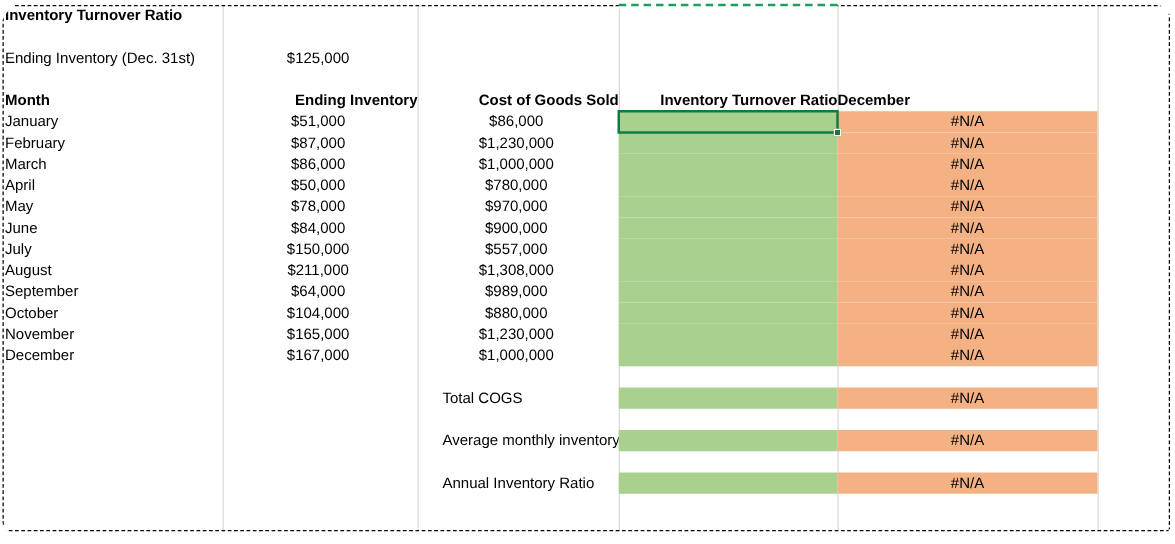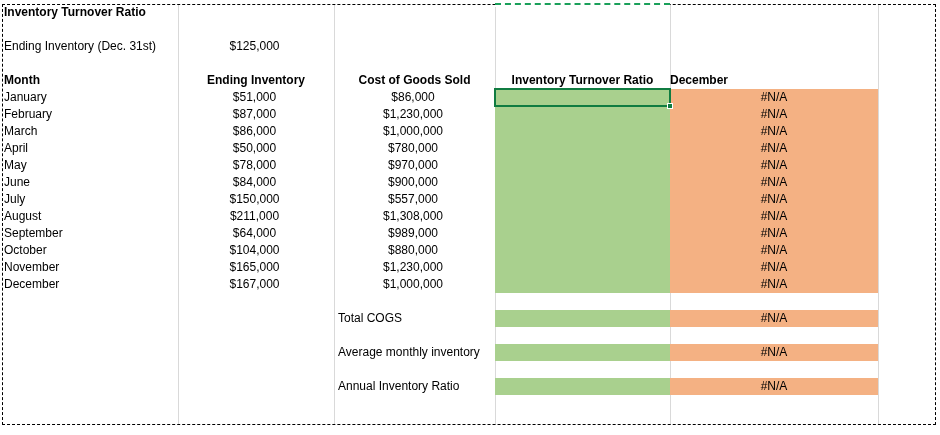--- a/index.html
+++ b/index.html
@@ -3,42 +3,42 @@
 <meta charset="utf-8">
 <style>
   * { box-sizing: border-box; margin: 0; padding: 0; }
   html, body { width: 940px; height: 435px; }
   body {
     background: #fff;
     font-family: "Liberation Sans", sans-serif;
     color: #000;
     overflow: hidden;
   }
-  .sheet { position: relative; width: 940px; height: 435px; background: #fff; overflow: hidden; }
+  .sheet { position: relative; width: 940px; height: 435px; background: #fff; overflow: hidden; border-radius: 26px; }
 
   
   .gridline {
     position: absolute; top: 4px; height: 421px; width: 1px;
     background: var(--gridline, #d9d9d9); z-index: 0;
   }
 
   .rows { position: relative; z-index: 1; padding-top: 4px; }
   .row { display: flex; height: 17px; line-height: 17px; font-size: 12px; }
   .cell { height: 17px; overflow: hidden; white-space: nowrap; }
 
   .colA { width: 178px; padding-left: 4px; }
   .colB { width: 156px; }
   .colC { width: 161px; }
   .colD { width: 175px; }
   .colE { width: 208px; }
   .colF { flex: 1; }
 
   .num   { text-align: center; padding-right: 3px; }
-  .ctr   { text-align: center; }
-  .leftp { padding-left: 4px; }
+  .ctr   { text-align: right; }
+  .leftp { padding-left: 20px; }
   .b     { font-weight: bold; }
 
   .fill-green  { background: var(--green-fill, #a9d08e); }
   .fill-orange { background: var(--orange-fill, #f4b183); text-align: center; }
 
   
   .marquee {
     position: absolute; left: 2px; top: 4px; width: 934px; height: 421px;
     border: 1px dashed #000; z-index: 5; pointer-events: none;
   }

